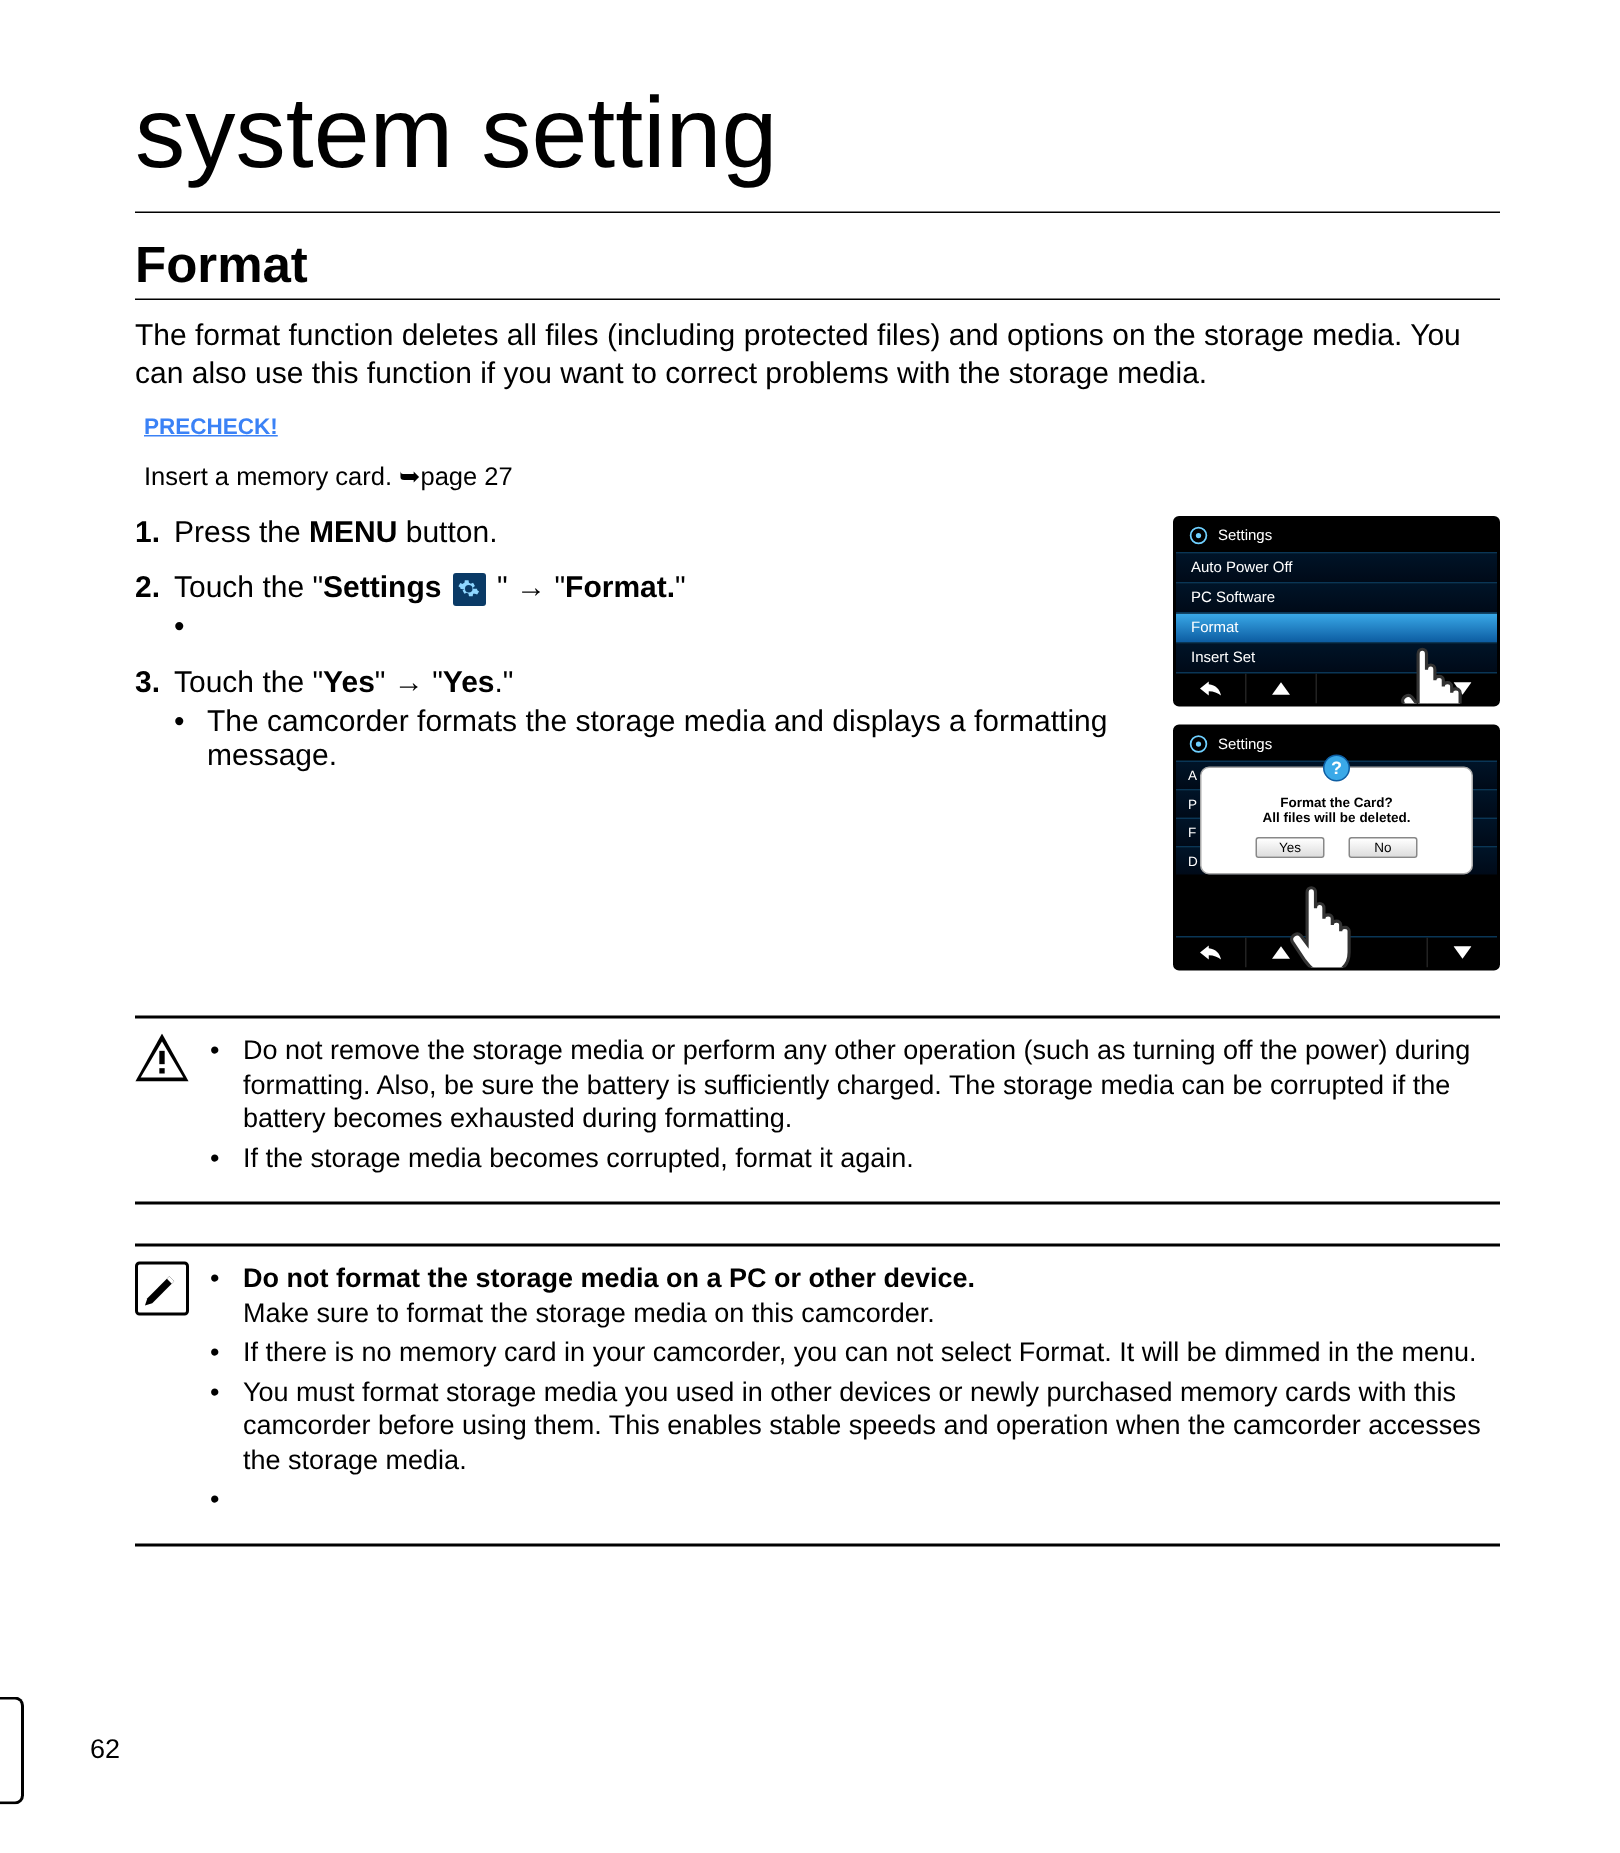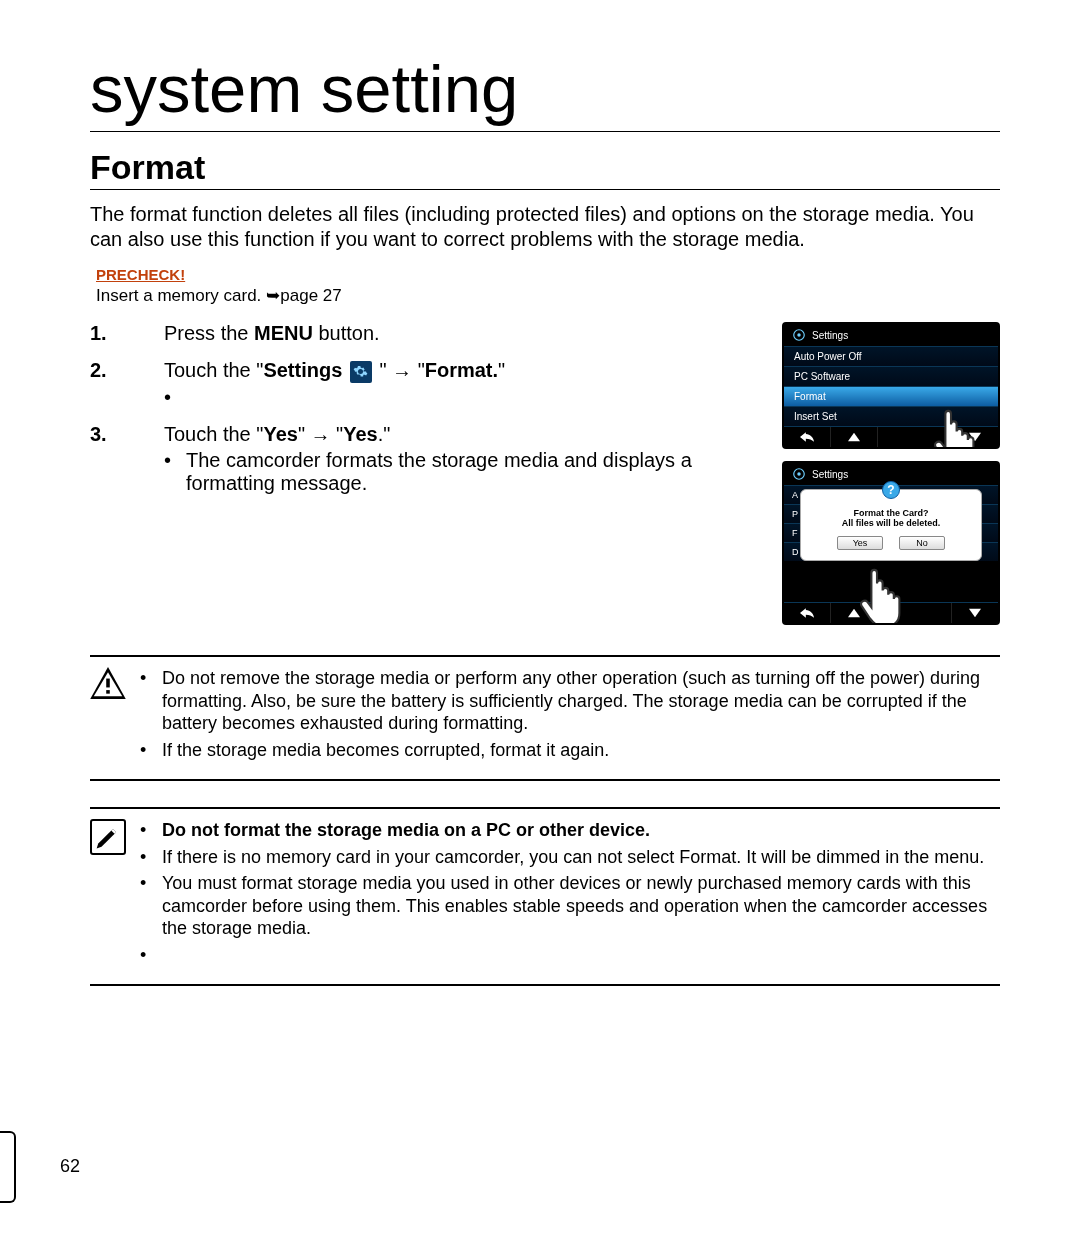--- a/index.html
+++ b/index.html
@@ -10,61 +10,61 @@
     font-family: Arial, Helvetica, sans-serif;
     color: #000;
     position: relative;
     padding: 50px 80px 0 90px;
   }
   .chapter-title {
     font-size: 67px;
     font-weight: 200;
     letter-spacing: 0px;
     border-bottom: 1px solid #000;
-    padding-bottom: 4px;
+    padding-bottom: 14px;
     margin-bottom: 4px;
     font-family: "Helvetica Neue", Arial, sans-serif;
     font-stretch: condensed;
   }
   .section-title {
     font-size: 34px;
     font-weight: 700;
     border-bottom: 1px solid #000;
     padding-bottom: 2px;
     margin-top: 16px;
     margin-bottom: 12px;
   }
   .intro {
     font-size: 20px;
     line-height: 1.25;
     margin-bottom: 14px;
   }
   .precheck {
-    color: #c2410c;
+    color: #3b82f6;
     font-weight: 700;
     font-size: 15px;
     text-decoration: underline;
     margin-left: 6px;
   }
   .precheck-text {
     font-size: 17px;
     margin-left: 6px;
-    margin-top: 2px;
+    margin-top: 14px;
     margin-bottom: 16px;
   }
   .arrow-page { font-size: 17px; }
   .steps-wrap {
     display: flex;
     gap: 36px;
   }
   .steps { flex: 1; font-size: 20px; }
   ol.steps-list { list-style: none; }
   ol.steps-list > li { margin-bottom: 14px; display: flex; }
   .step-num { font-weight: 700; width: 26px; flex-shrink: 0; }
-  .step-body { flex: 1; margin-left: 48px; }
+  .step-body { flex: 1; }
   ul.sub { list-style: none; }
   ul.sub > li { display: flex; margin-top: 3px; }
   .bullet { width: 22px; flex-shrink: 0; }
   .gear-icon {
     display: inline-flex;
     width: 22px; height: 22px;
     background: #0a3a66;
     border-radius: 2px;
     vertical-align: middle;
     align-items: center;
@@ -370,20 +370,21 @@
           <path fill="#fff" d="M22 6l4 4-2 2-4-4z"></path>
         </svg>
     </div>
   </div>
   <div class="block-body">
     <ul>
       <li>
           <span class="bullet">•</span>
         <span>
           <b>Do not format the storage media on a PC or other device.</b><br>
+          <span>Make sure to format the storage media on this camcorder.</span>
         </span>
       </li>
       <li>
           <span class="bullet">•</span>
           <span>If there is no memory card in your camcorder, you can not select Format. It will be dimmed in the menu.</span>
         </li>
       <li>
           <span class="bullet">•</span>
           <span>You must format storage media you used in other devices or newly purchased memory cards with this camcorder before using them. This enables stable speeds and operation when the camcorder accesses the storage media.</span>
         </li>

